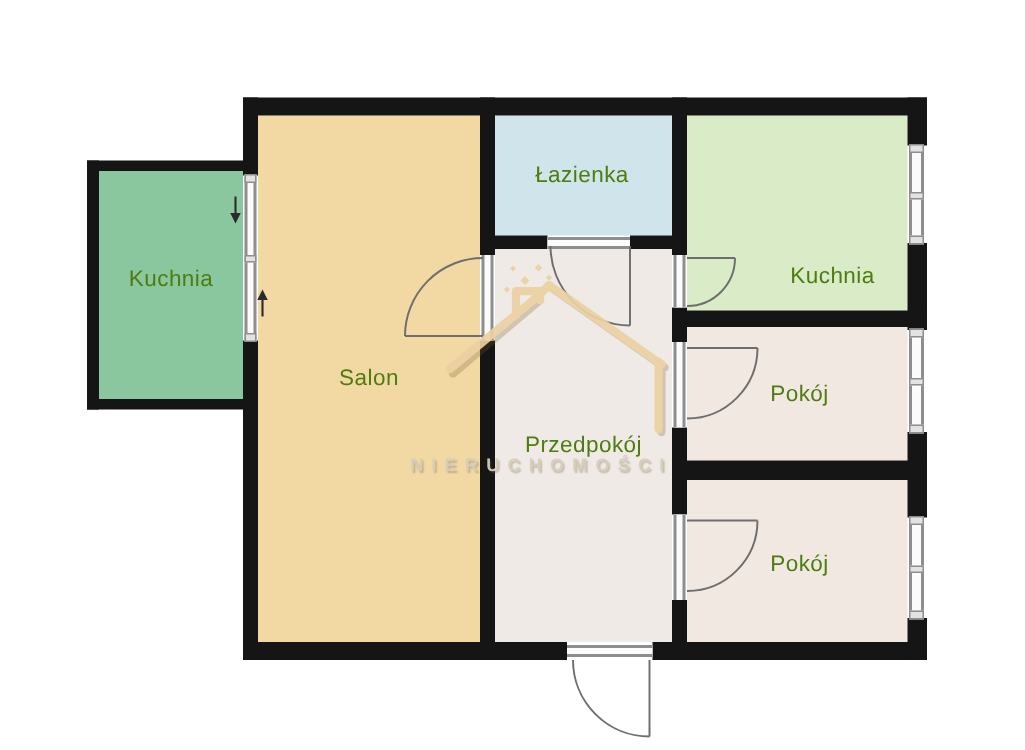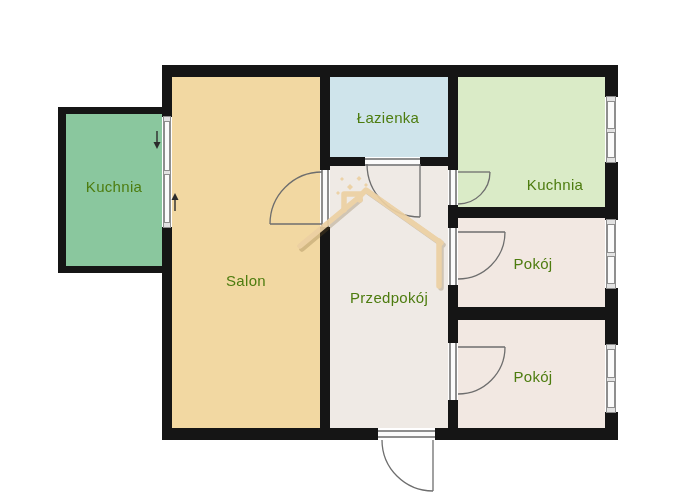--- a/index.html
+++ b/index.html
@@ -136,33 +136,34 @@
         <polygon points="153.5,142 160.5,142 157,149"></polygon>
       </g>
       <g>
         <line x1="175" y1="211" x2="175" y2="198"></line>
         <polygon points="171.5,200 178.5,200 175,193"></polygon>
       </g>
     </g>
   </svg>
 
   <div class="room-label" style="left:114px;top:186px;">Kuchnia</div>
-  <div class="room-label" style="left:246px;top:252px;margin-top:28px;">Salon</div>
+  <div class="room-label" style="left:246px;top:252px;">Salon</div>
   <div class="room-label" style="left:388px;top:117px;">Łazienka</div>
   <div class="room-label" style="left:555px;top:141px;margin-top:43px;">Kuchnia</div>
   <div class="room-label" style="left:389px;top:297px;">Przedpokój</div>
   <div class="room-label" style="left:533px;top:263px;">Pokój</div>
   <div class="room-label" style="left:533px;top:376px;">Pokój</div>
 
   <svg class="svg-overlay wm-house" width="683" height="500" viewBox="0 0 683 500">
     <path class="shadow" d="M302,249 L360,200 M368,192 L443,245 M441,243 L441,288"></path>
     <path d="M300,246 L358,198"></path>
     <path d="M344,210 L344,194 L360,194 L360,200"></path>
     <path d="M358,198 L366,190 L441,243"></path>
     <path d="M439,241 L439,286"></path>
     <path class="spark" d="M350,184 L353,187 L350,190 L347,187 Z" stroke="none"></path>
     <path class="spark" d="M359,176 L361.5,178.5 L359,181 L356.5,178.5 Z" stroke="none"></path>
     <path class="spark" d="M342,177 L344,179 L342,181 L340,179 Z" stroke="none"></path>
     <path class="spark" d="M366,183 L368,185 L366,187 L364,185 Z" stroke="none"></path>
     <path class="spark" d="M338,191 L340,193 L338,195 L336,193 Z" stroke="none"></path>
   </svg>
+  <div class="wm-sub">NIERUCHOMOŚCI</div>
 
 </div>
 
 </body></html>

